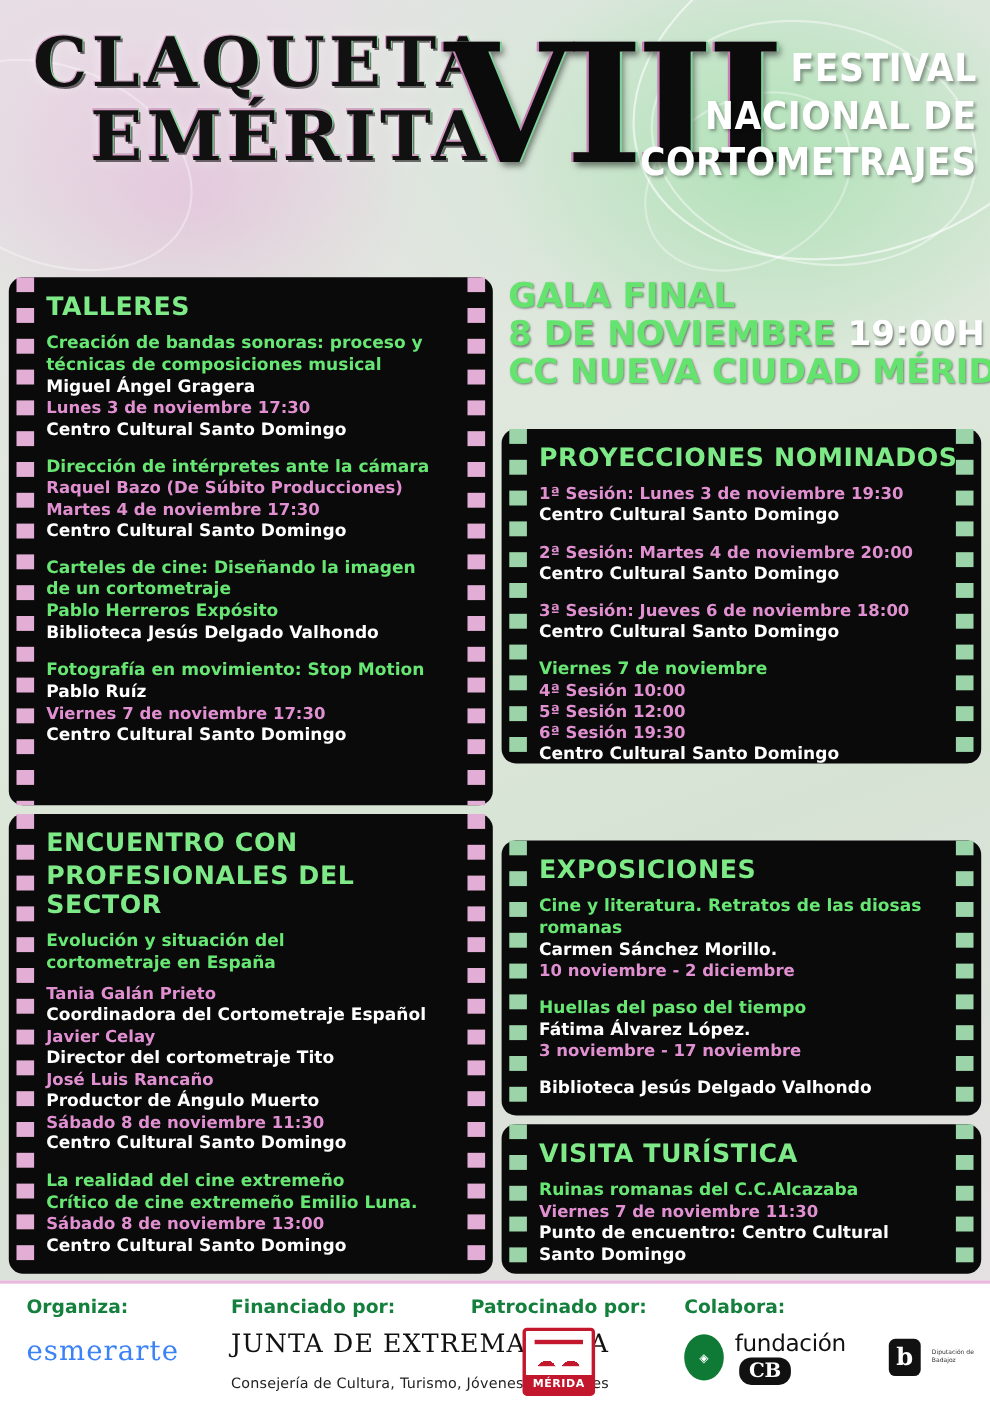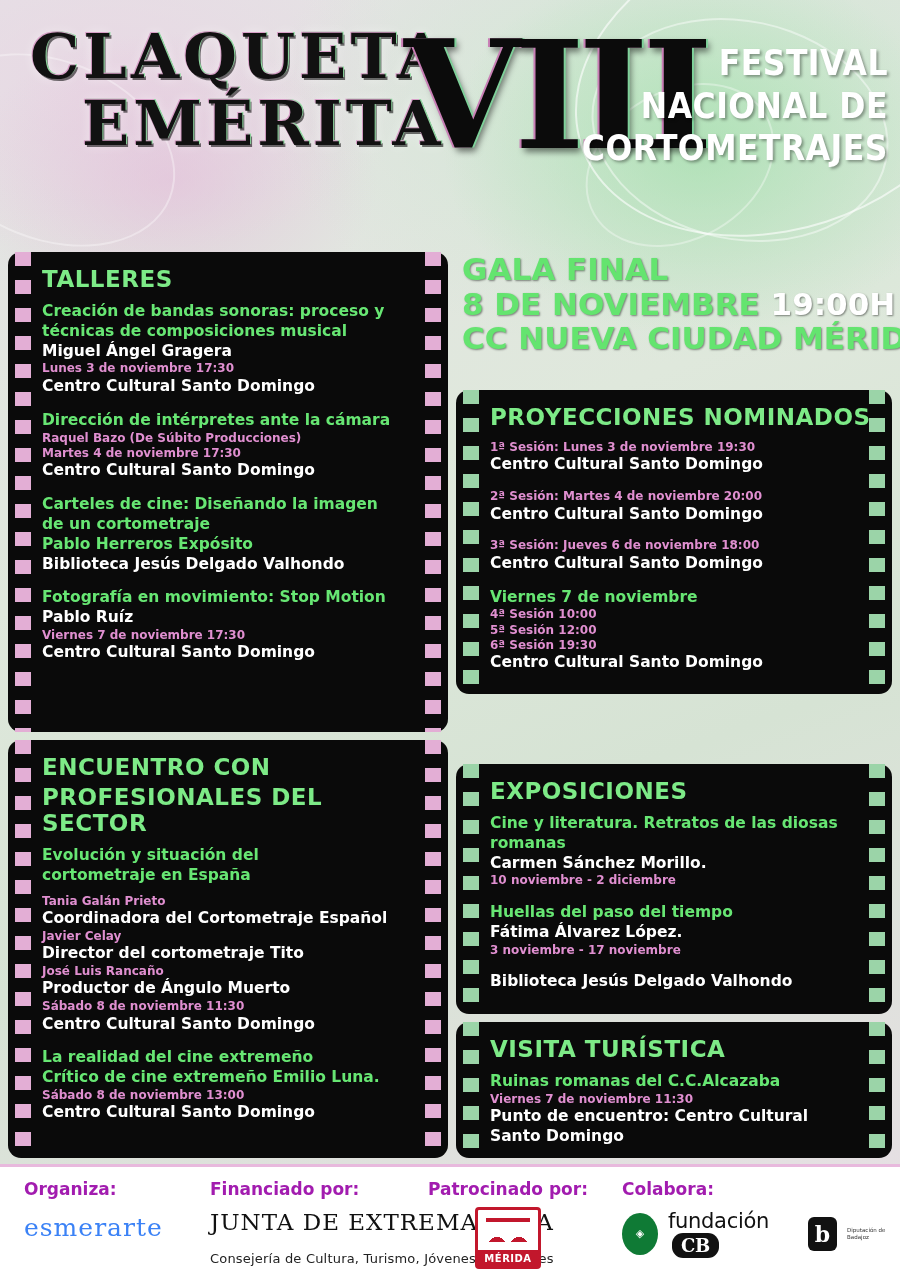--- a/index.html
+++ b/index.html
@@ -102,21 +102,21 @@
     letter-spacing: 0.5px;
     margin-bottom: 10px;
   }
   .block { margin-bottom: 14px; }
   .l-green {
     font-family: "DejaVu Sans", sans-serif;
     font-weight: bold; font-size: 15.5px; color: #67e673; line-height: 1.28;
   }
   .l-pink {
     font-family: "DejaVu Sans", sans-serif;
-    font-weight: bold; font-size: 12px; color: #e08fd0; line-height: 1.28;
+    font-weight: bold; font-size: 15px; color: #e08fd0; line-height: 1.28;
   }
   .l-white {
     font-family: "DejaVu Sans", sans-serif;
     font-weight: bold; font-size: 15.5px; color: #ffffff; line-height: 1.28;
   }
 
   
   .gala {
     position: absolute; left: 462px; top: 252px; width: 430px;
   }
@@ -138,21 +138,21 @@
 
   
   .footer {
     position: absolute; left: 0; bottom: 0; width: 900px; height: 118px;
     background: #ffffff;
     border-top: 3px solid #e8b9dd;
   }
   .f-col { position: absolute; top: 12px; }
   .f-label {
     font-family: "DejaVu Sans", sans-serif;
-    font-weight: bold; font-size: 17px; color: #a21caf;
+    font-weight: bold; font-size: 17px; color: #15803d;
   }
   .f1 { left: 24px; }
   .f2 { left: 210px; }
   .f3 { left: 428px; }
   .f4 { left: 622px; }
   .esmerarte {
     margin-top: 14px;
     font-family: "DejaVu Serif", serif;
     font-size: 25px; color: #3b82f6; letter-spacing: 1px;
   }

